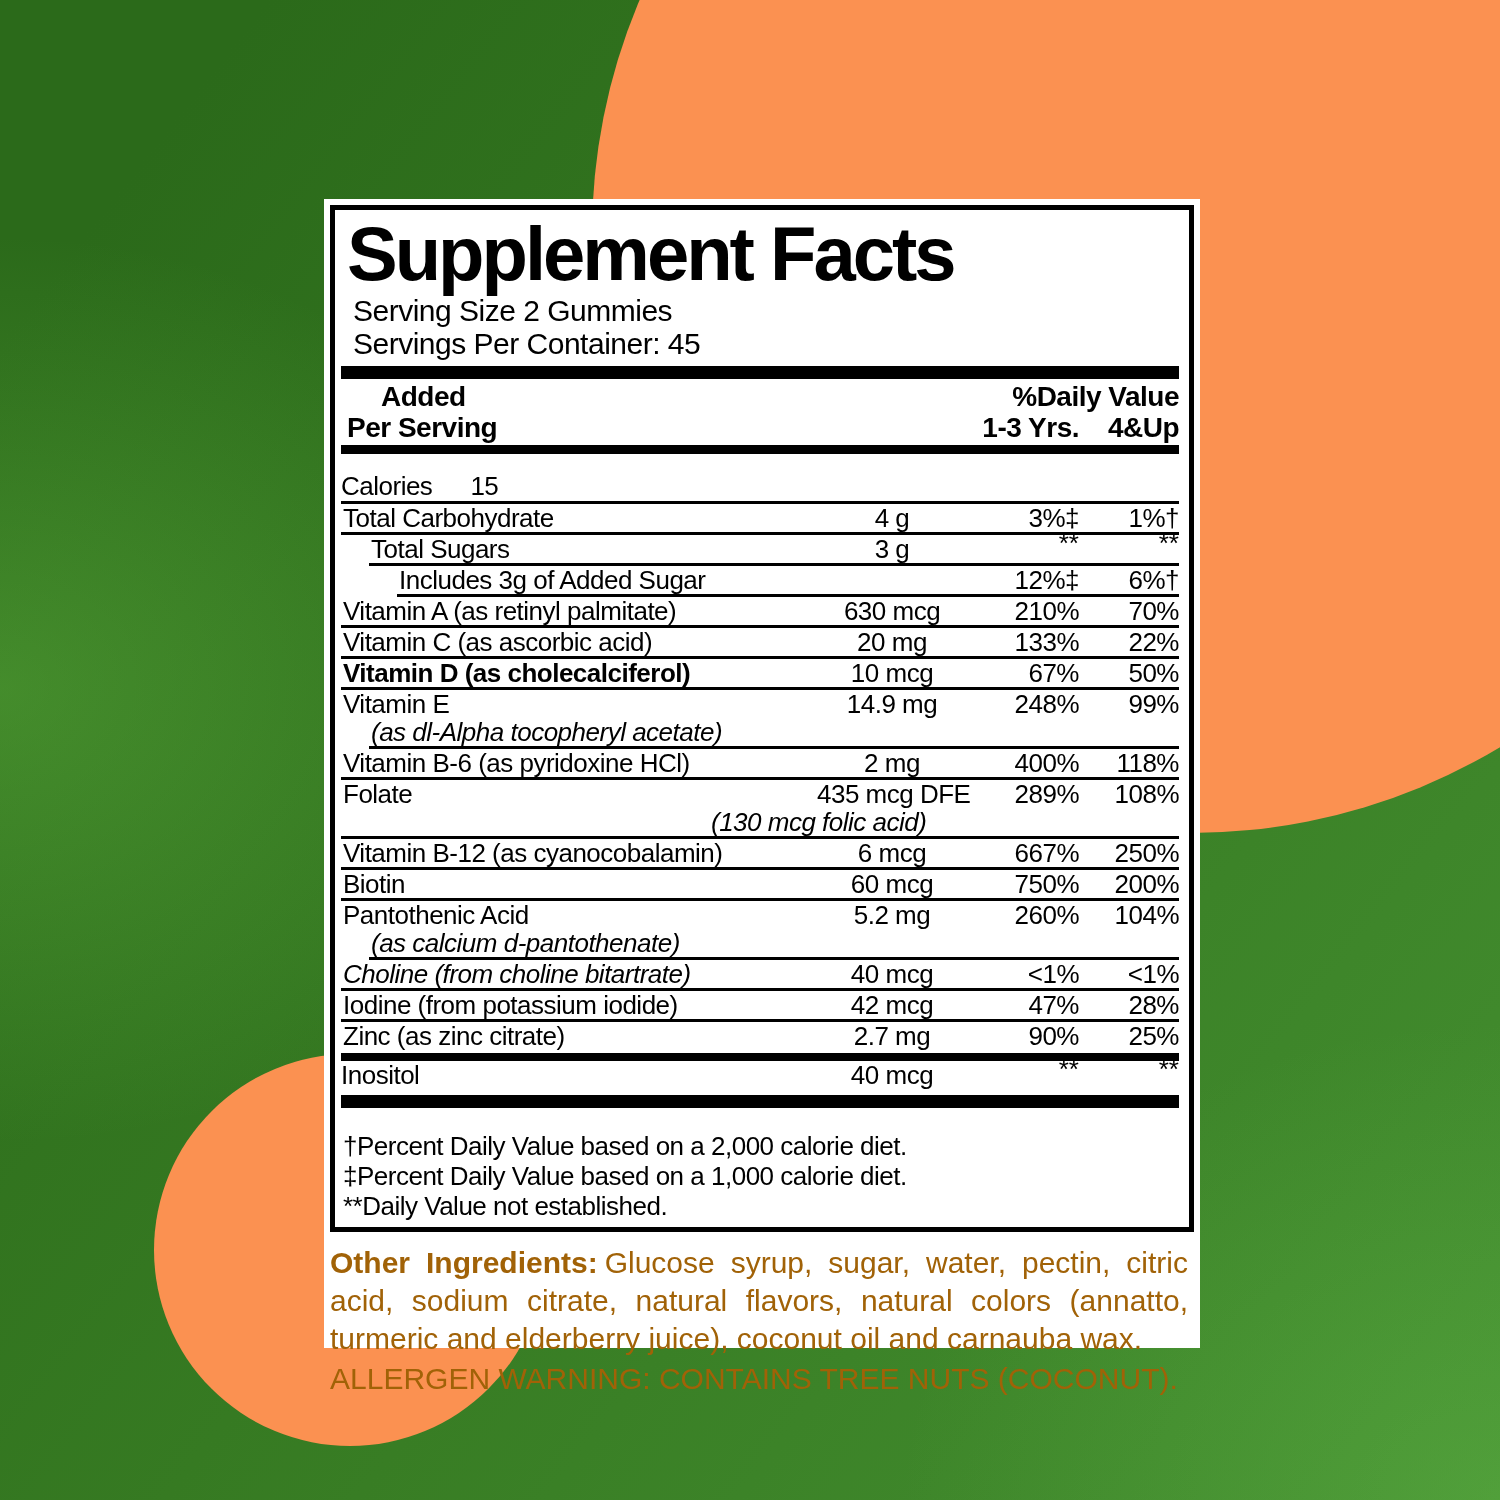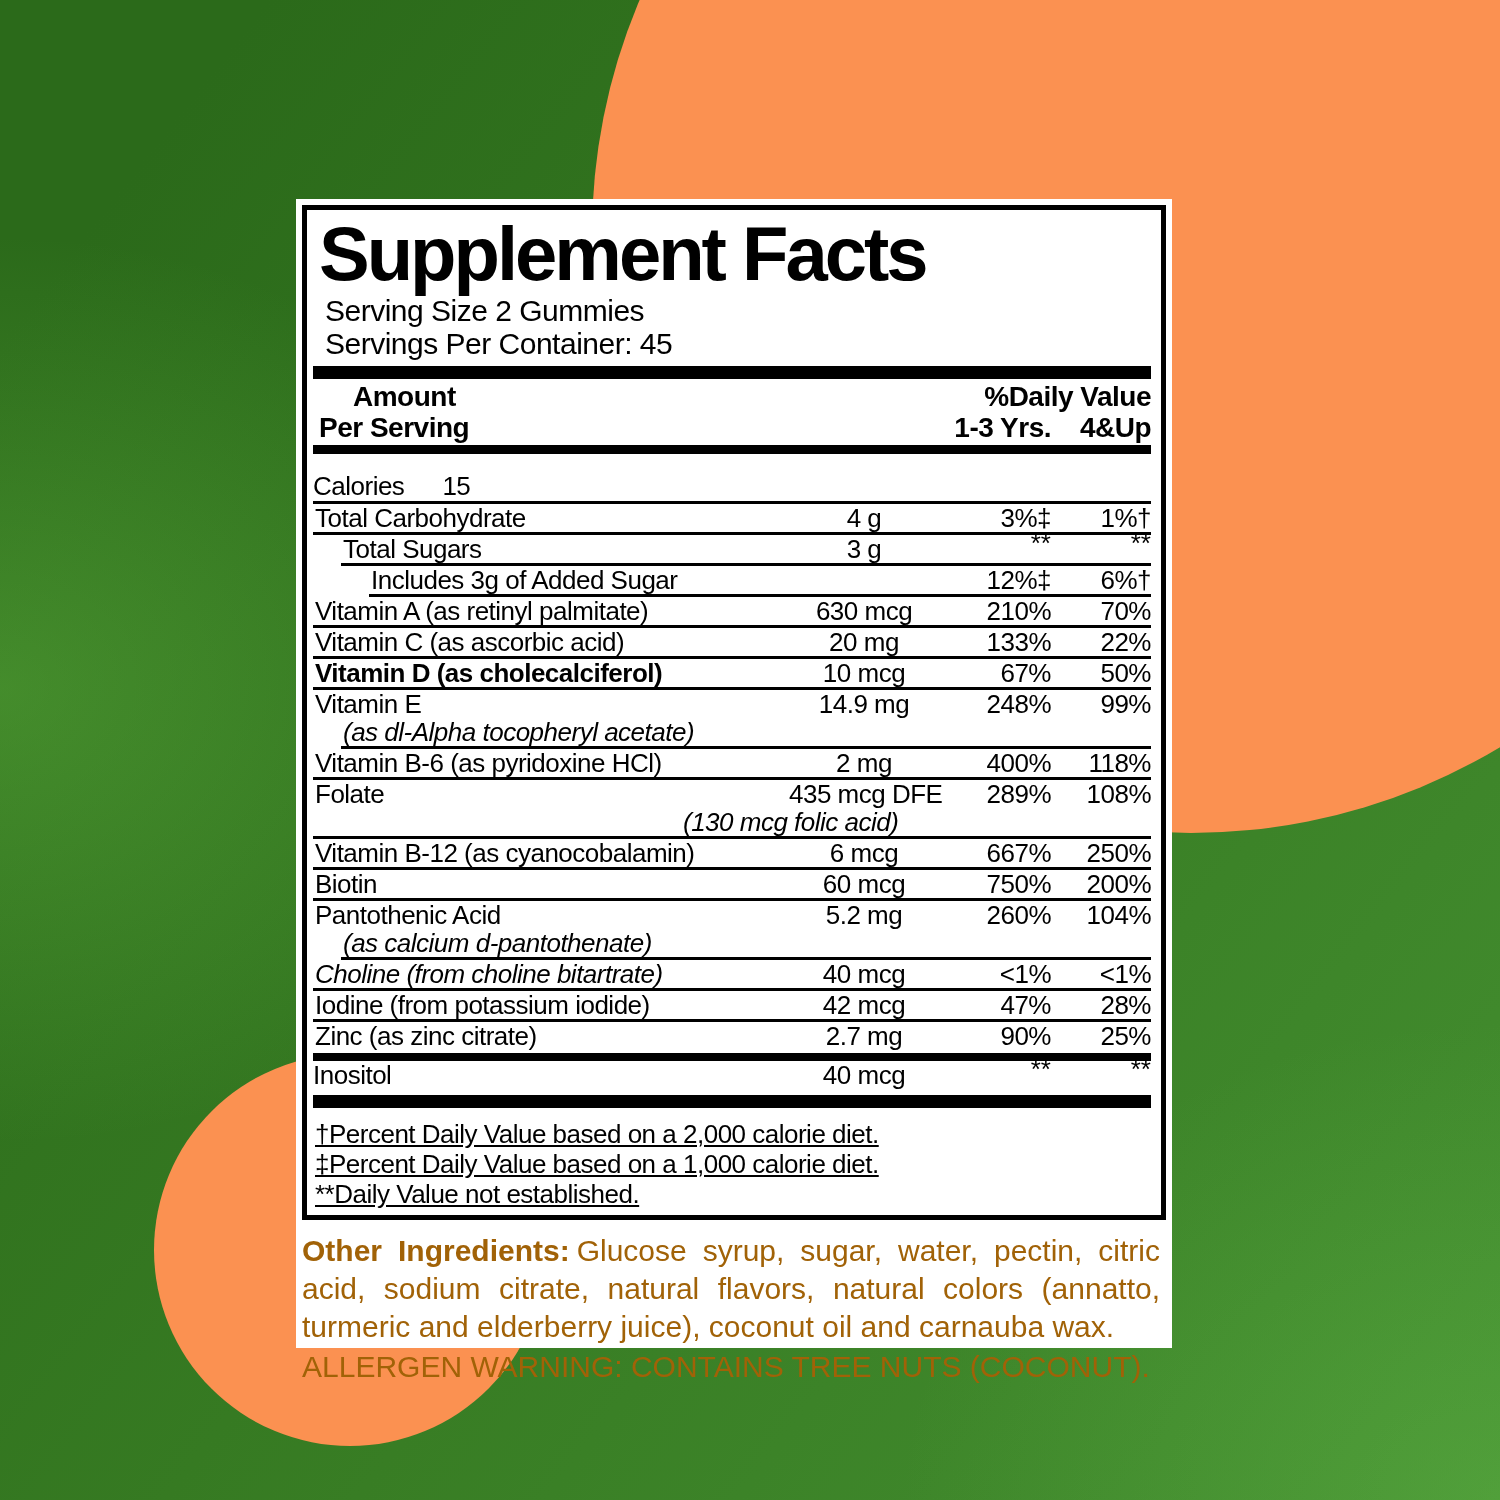--- a/index.html
+++ b/index.html
@@ -16,21 +16,21 @@
     background:
       radial-gradient(900px 700px at 0% 46%, rgba(120,210,80,0.30), transparent 65%),
       radial-gradient(1000px 800px at 100% 100%, rgba(120,210,90,0.25), transparent 60%),
       linear-gradient(128deg, #2b6a1a 10%, #367a22 50%, #448f30 100%);
   }
   .circle{position:absolute;border-radius:50%;background:var(--orange);z-index:1;}
   .circle-big{left:592px;top:-365px;width:1198px;height:1198px;}
   .circle-small{left:154px;top:1054px;width:392px;height:392px;}
 
   .label{
-    position:absolute;left:296px;top:199px;width:876px;height:1149px;
+    position:absolute;left:324px;top:199px;width:876px;height:1149px;
     background:#fff;z-index:2;color:var(--ink);box-sizing:border-box;
     letter-spacing:-0.5px;
   }
   .facts-box{
     margin:6px 6px 0 6px;border:5px solid #000;
     padding:0 10px 6px 6px;box-sizing:border-box;
   }
   .title{
     margin:8px 0 4px 6px;font-size:76px;font-weight:bold;
     letter-spacing:-3px;line-height:0.95;white-space:nowrap;
@@ -60,21 +60,21 @@
     display:grid;grid-template-columns:1fr 150px 112px 100px;
     font-size:26px;line-height:28px;
   }
   .c-label{white-space:nowrap;}
   .c-amt{text-align:center;white-space:nowrap;}
   .c-pct{text-align:right;white-space:nowrap;}
   .stars{position:relative;top:-6px;letter-spacing:0;}
   .sub{font-size:26px;line-height:28px;padding-left:30px;white-space:nowrap;font-style:italic;}
   .sub-center{padding-left:370px;}
 
-  .footnotes{margin-top:11px;text-decoration:underline;}
+  .footnotes{margin-top:23px;}
   .foot{font-size:26px;line-height:30px;padding-left:2px;white-space:nowrap;}
 
   .other{
     padding:12px 12px 0 6px;font-size:30px;color:#a16207;letter-spacing:0;
   }
   .oi{margin:0;text-align:justify;line-height:38px;}
   .oi strong{margin-right:7px;}
   .allergen{margin:2px 0 0;line-height:38px;white-space:nowrap;}
 </style>
 </head>
@@ -86,21 +86,21 @@
 
   <section class="label">
     <div class="facts-box">
       <h1 class="title">Supplement Facts</h1>
       <div class="serving">Serving Size 2 Gummies</div>
       <div class="serving">Servings Per Container: 45</div>
 
       <div class="bar bar14"></div>
 
       <div class="head-grid">
-        <div class="h-amount1">Amount</div>
+        <div class="h-amount1">Added</div>
         <div class="h-dv">%Daily Value</div>
         <div class="h-amount2">Per Serving</div>
         <div class="h-col1">1-3 Yrs.</div>
         <div class="h-col2">4&amp;Up</div>
       </div>
 
       <div class="bar bar10"></div>
 
       <div class="cal-row">
         <span class="c-label">Calories</span>

